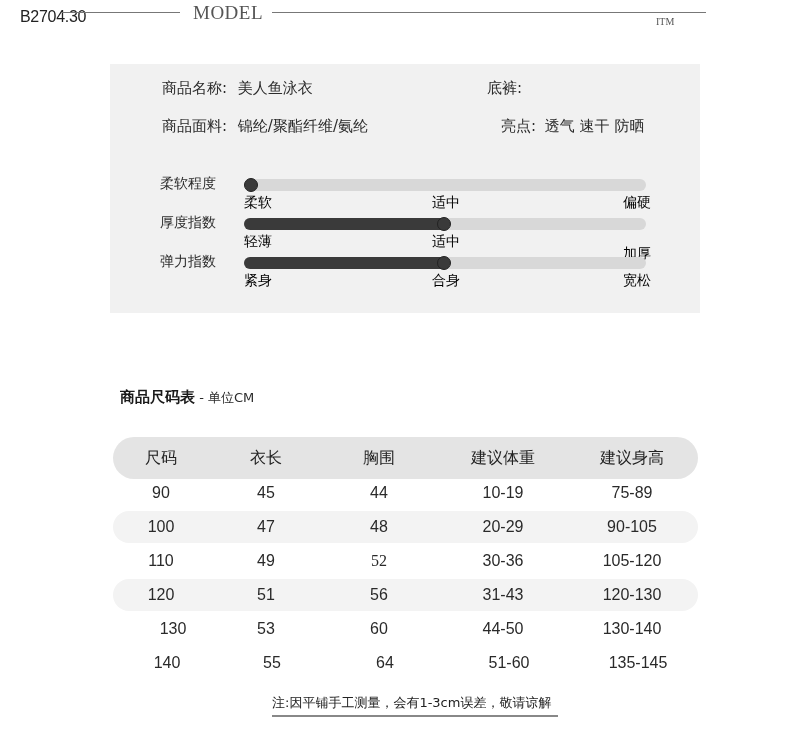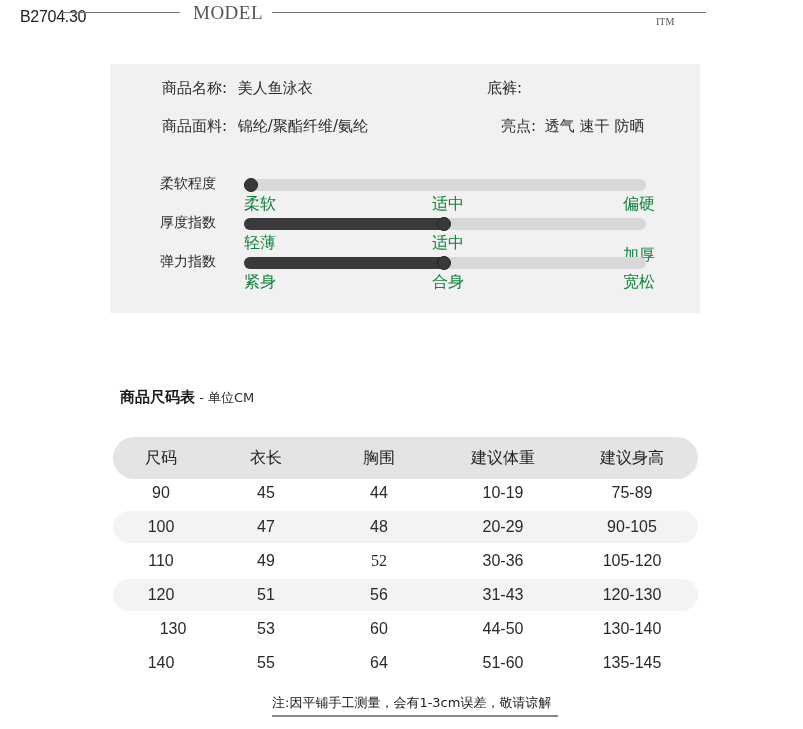--- a/index.html
+++ b/index.html
@@ -15,21 +15,21 @@
   .itm { left: 656px; top: 16px; font-family: "Liberation Serif", serif; font-size: 10px; color: #555; }
 
   
   .panel { left: 110px; top: 64px; width: 590px; height: 249px; background: #f1f1f1; }
   .info { font-size: 15px; color: #2b2b2b; white-space: nowrap; }
 
   .slider-label { font-size: 14px; color: #2b2b2b; white-space: nowrap; }
   .track { height: 12px; border-radius: 6px; background: #d8d8d8; }
   .fill { position: absolute; left: 0; top: 0; height: 12px; border-radius: 6px; background: #3a3a3a; }
   .knob { position: absolute; top: -1px; width: 14px; height: 14px; border-radius: 50%; background: #3a3a3a; border: 1px solid #222; }
-  .tick { font-size: 16px; color: #15803d; white-space: nowrap; }
+  .tick { font-size: 14px; color: #000000; white-space: nowrap; }
 
   
   .size-title { left: 120px; top: 387px; white-space: nowrap; }
   .size-title .t-bold { font-size: 15px; font-weight: bold; color: #1a1a1a; }
   .size-title .t-unit { font-size: 13px; color: #2a2a2a; }
 
   .thead { left: 113px; top: 437px; width: 585px; height: 42px; border-radius: 21px; background: #e4e4e4; }
   .row-bg { left: 113px; width: 585px; height: 32px; border-radius: 16px; background: #f3f3f3; }
   .cell { position: absolute; transform: translateX(-50%); white-space: nowrap; text-align: center; }
   .th { font-size: 16px; color: #222; }
@@ -140,21 +140,21 @@
 </div>
 
 <div class="abs" style="left:113px; top:620px; width:585px; height:22px;">
   <span class="cell td" style="left:60px;">130</span>
   <span class="cell td" style="left:153px;">53</span>
   <span class="cell td" style="left:266px;">60</span>
   <span class="cell td" style="left:390px;">44-50</span>
   <span class="cell td" style="left:519px;">130-140</span>
 </div>
 
-<div class="abs" style="left:113px; top:654px; width:585px; height:22px;">
+<div class="abs" style="left:119px; top:654px; width:585px; height:22px;">
   <span class="cell td" style="left:48px;">140</span>
   <span class="cell td" style="left:153px;">55</span>
   <span class="cell td" style="left:266px;">64</span>
   <span class="cell td" style="left:390px;">51-60</span>
   <span class="cell td" style="left:519px;">135-145</span>
 </div>
 
 <div class="abs note">注:因平铺手工测量，会有1-3cm误差，敬请谅解</div>
 <div class="abs note-line"></div>
 

